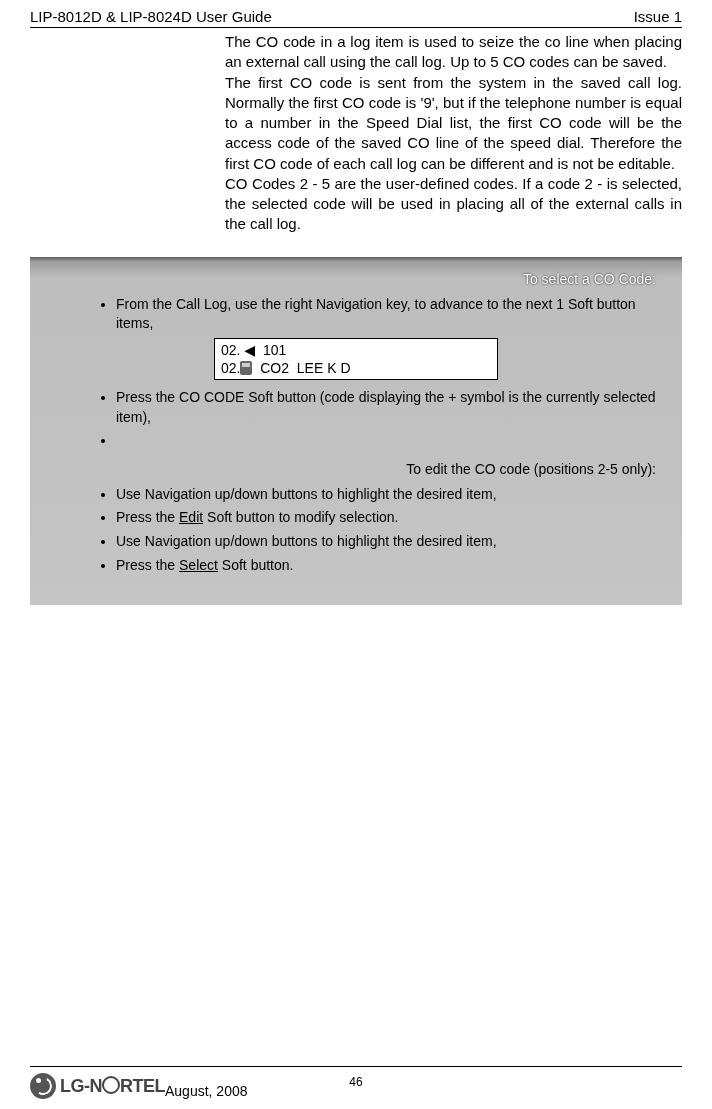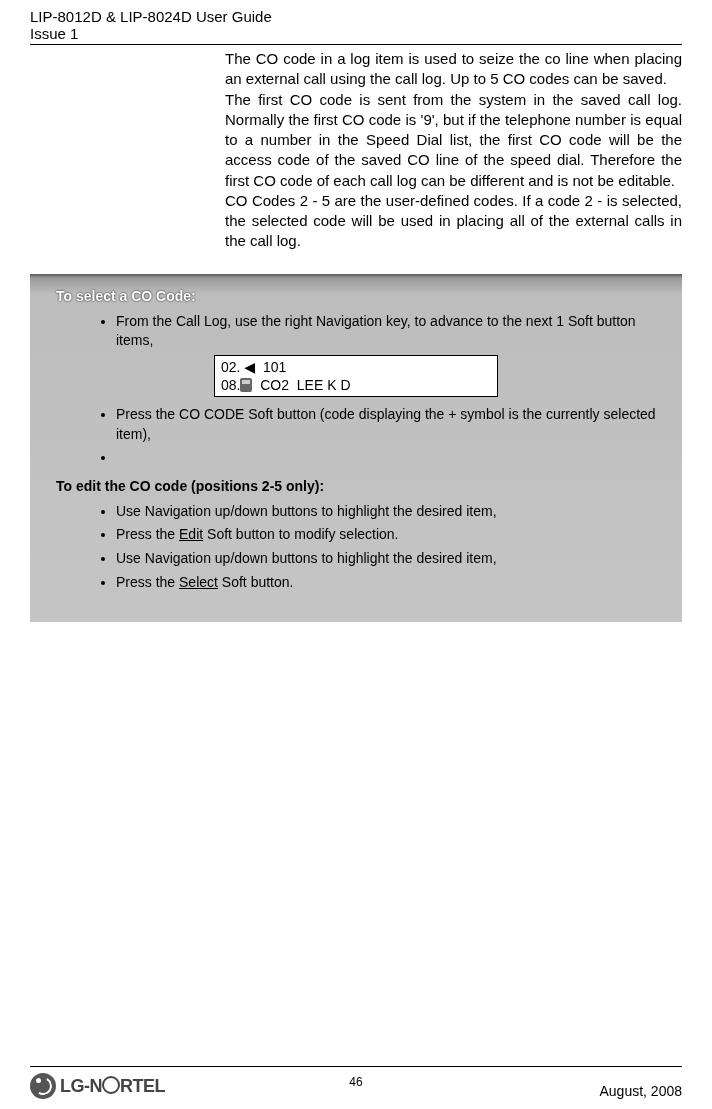--- a/index.html
+++ b/index.html
@@ -17,41 +17,41 @@
     padding: 0 30px 0 30px;
     box-sizing: border-box;
   }
   .header-row {
     display: flex;
     justify-content: space-between;
     font-size: 15px;
     padding-top: 8px;
     border-bottom: 1px solid #000;
     padding-bottom: 2px;
-    flex-direction: column;
   }
   .body-text {
     margin-left: 195px;
     margin-top: 4px;
     text-align: justify;
     font-size: 15px;
     line-height: 1.35;
   }
   .gray-box {
     background: linear-gradient(to bottom, #5a5a5a 0px, #9a9a9a 4px, #bdbdbd 20px, #c5c5c5 100%);
     margin-top: 22px;
     padding: 14px 26px 26px 26px;
     font-family: Verdana, Geneva, sans-serif;
     color: #000;
   }
   .gray-box .section-head {
-    font-weight: bold;
+    font-weight: normal;
     font-size: 14px;
     margin-bottom: 8px;
     margin-top: 10px;
+    text-align: right;
   }
   .gray-box .section-head:first-child {
     margin-top: 0;
     color: #fff;
     text-shadow: 0 0 2px #000;
   }
   .gray-box ul {
     list-style: disc;
     padding-left: 60px;
     margin: 4px 0;
@@ -84,21 +84,20 @@
   .footer {
     position: absolute;
     bottom: 10px;
     left: 30px;
     right: 30px;
     border-top: 1px solid #000;
     padding-top: 6px;
   }
   .footer-inner {
     display: flex;
-    justify-content: space-between;
     align-items: flex-end;
     font-size: 14px;
   }
   .logo {
     display: flex;
     align-items: center;
     gap: 4px;
   }
   .lg-circle {
     width: 26px;
@@ -180,21 +179,21 @@
     <div>CO Codes 2 - 5 are the user-defined codes. If a code 2 - is selected, the selected code will be used in placing all of the external calls in the call log.</div>
   </div>
 
   <div class="gray-box">
     <div class="section-head">To select a CO Code:</div>
     <ul>
       <li>From the Call Log, use the right Navigation key, to advance to the next 1 Soft button items,</li>
     </ul>
     <div class="screen-box">
       <div class="row">02. ◀  101</div>
-      <div class="row"><span>08.</span><span class="cellphone-icon"></span><span>  CO2  LEE K D</span></div>
+      <div class="row"><span>02.</span><span class="cellphone-icon"></span><span>  CO2  LEE K D</span></div>
     </div>
     <ul>
       <li>Press the CO CODE Soft button (code displaying the + symbol is the currently selected item),</li>
       <li></li>
     </ul>
 
     <div class="section-head">To edit the CO code (positions 2-5 only):</div>
     <ul>
       <li>Use Navigation up/down buttons to highlight the desired item,</li>
       <li><span>Press the </span><span class="softlink">Edit</span><span> Soft button to modify selection.</span></li>

